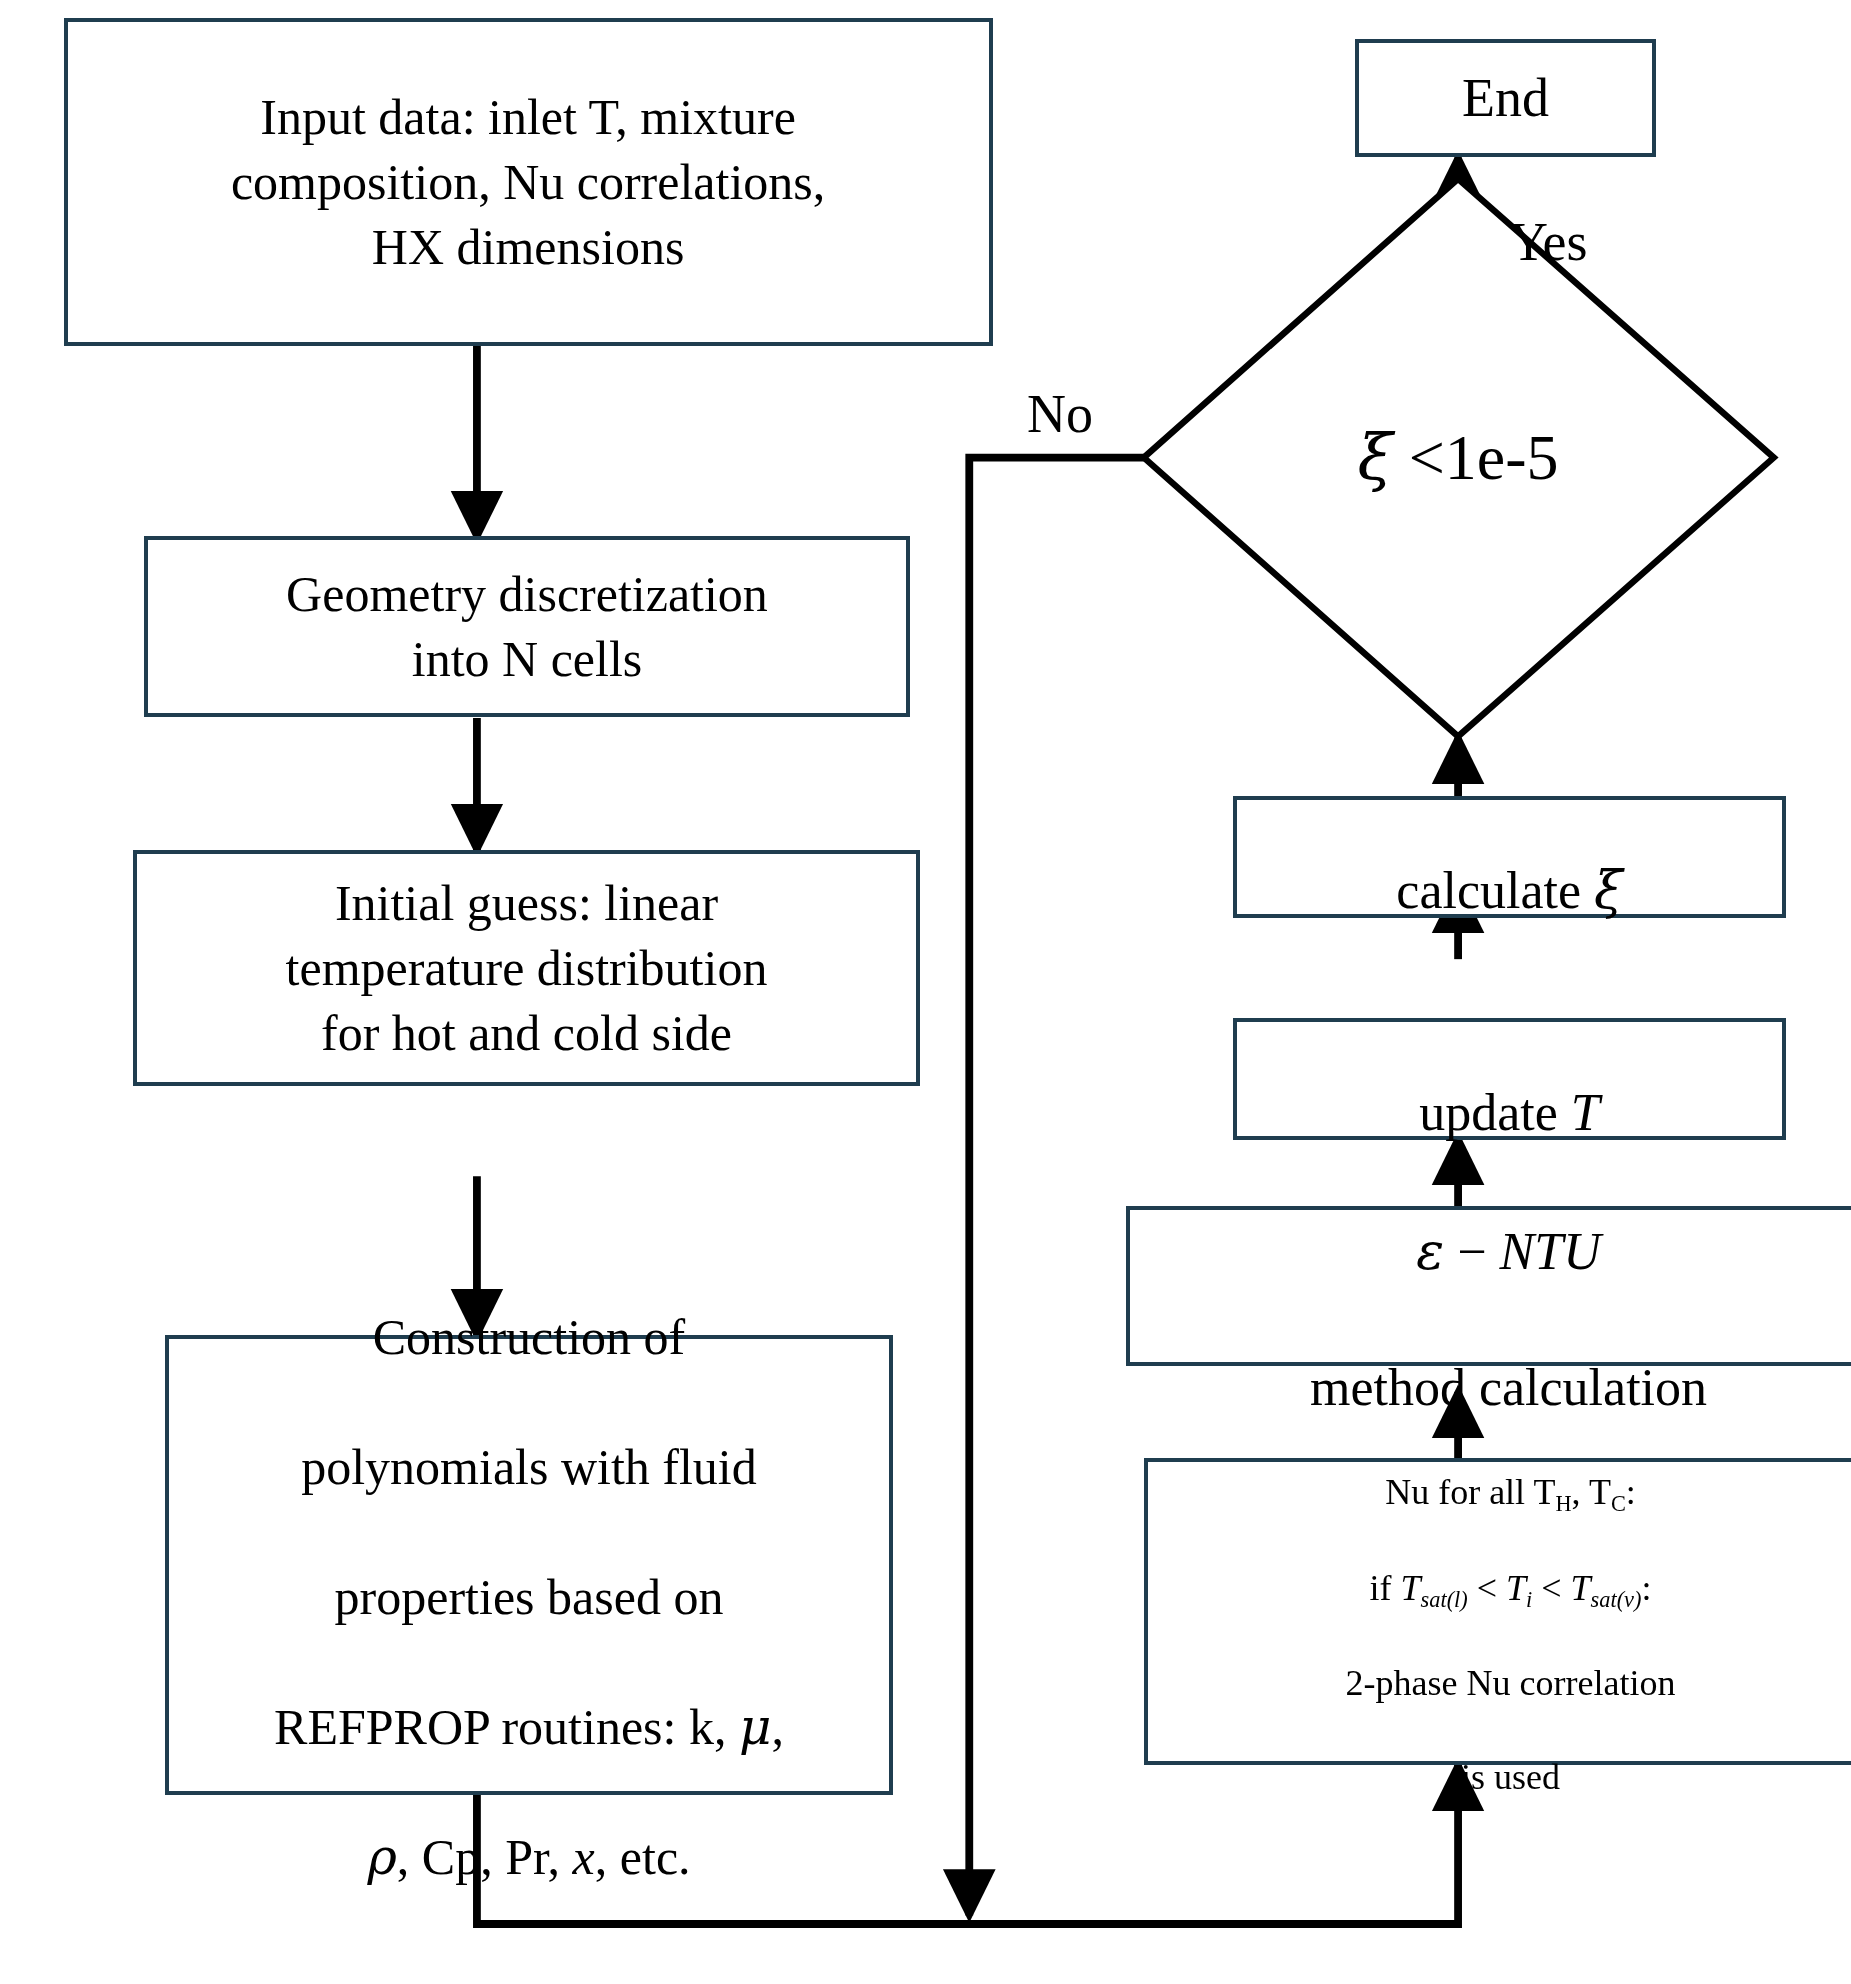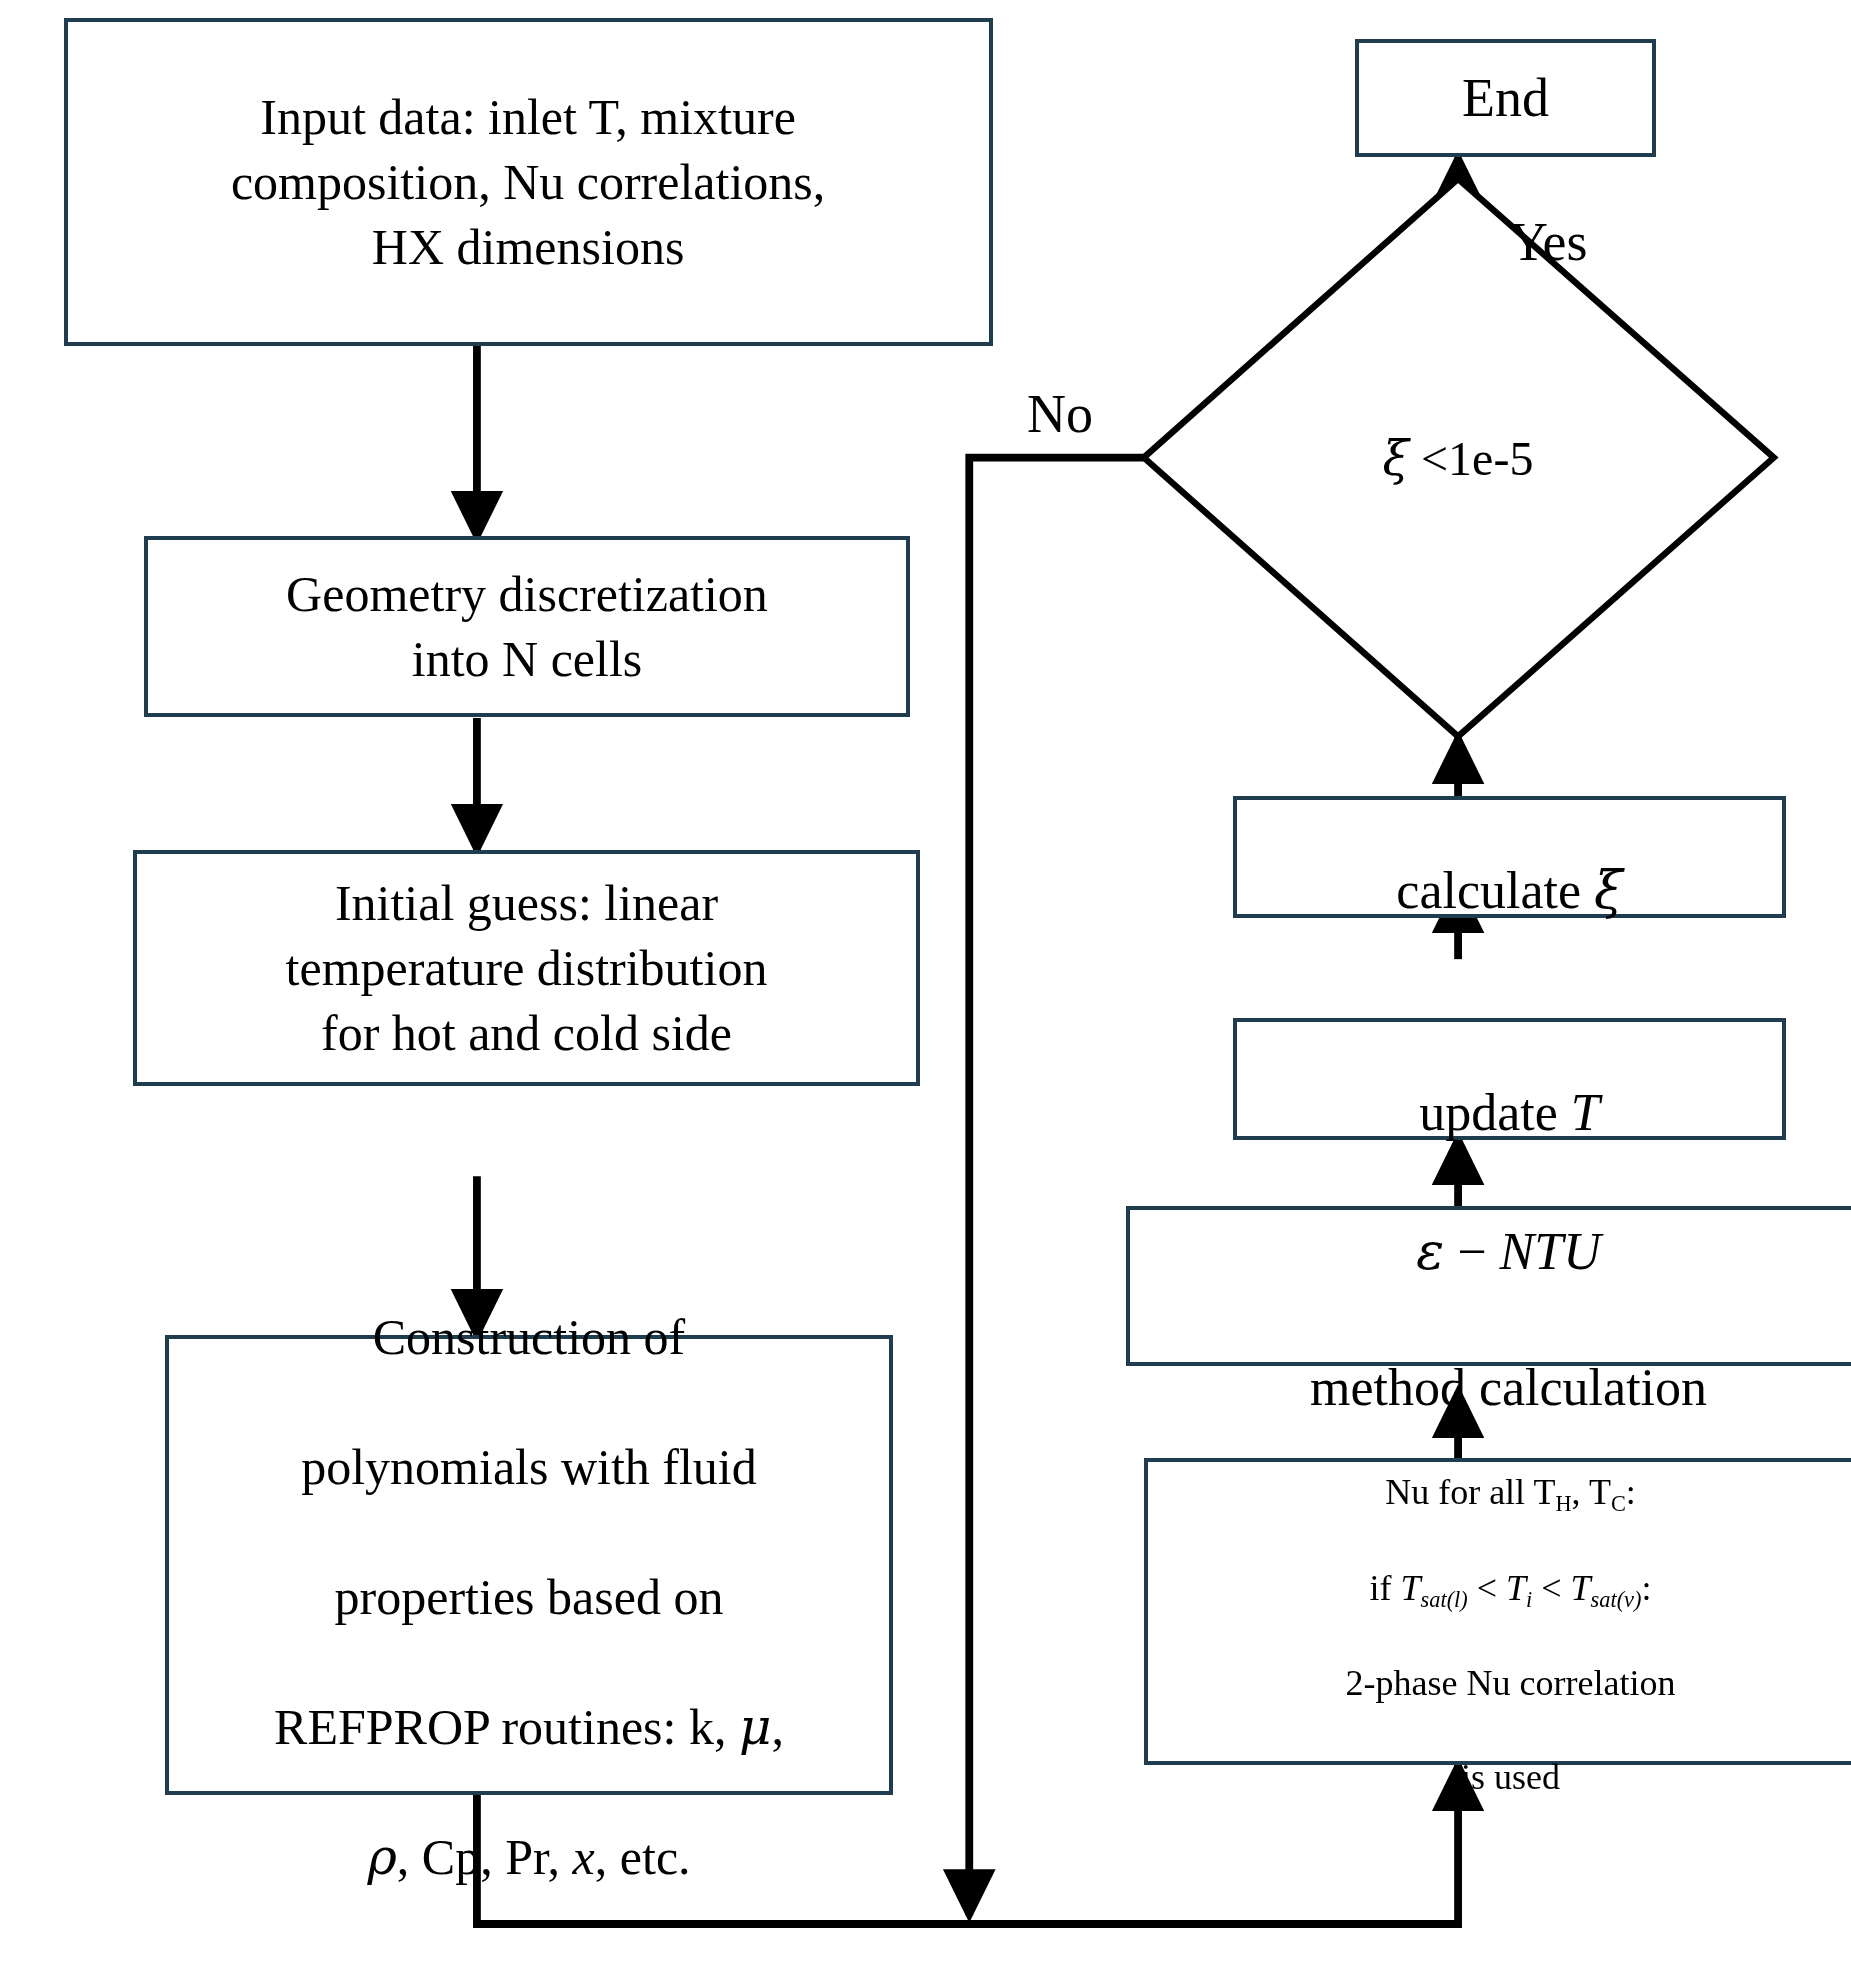--- a/index.html
+++ b/index.html
@@ -127,21 +127,21 @@
       <span class="gk-i">ρ</span><span>, Cp, Pr, </span><span class="mi">x</span><span>, etc.</span>
     </span>
   </div>
 
   <div class="node" style="left:1307px; top:39px; width:301px; height:118px; font-size:54px;">
     <span class="txt">End</span>
   </div>
 
   <div style="position:absolute; left:1245px; top:422px; width:426px; height:71px;
               display:flex; align-items:center; justify-content:center;
-              font-size:48px; color:#000;">
+              font-size:64px; color:#000;">
     <span>
       <span class="gk-i">ξ</span><span> &lt;1e-5</span>
     </span>
   </div>
 
   <div class="node" style="left:1185px; top:796px; width:553px; height:122px; font-size:52px;">
     <span class="txt">
       <span>calculate </span><span class="gk-i">ξ</span>
     </span>
   </div>

